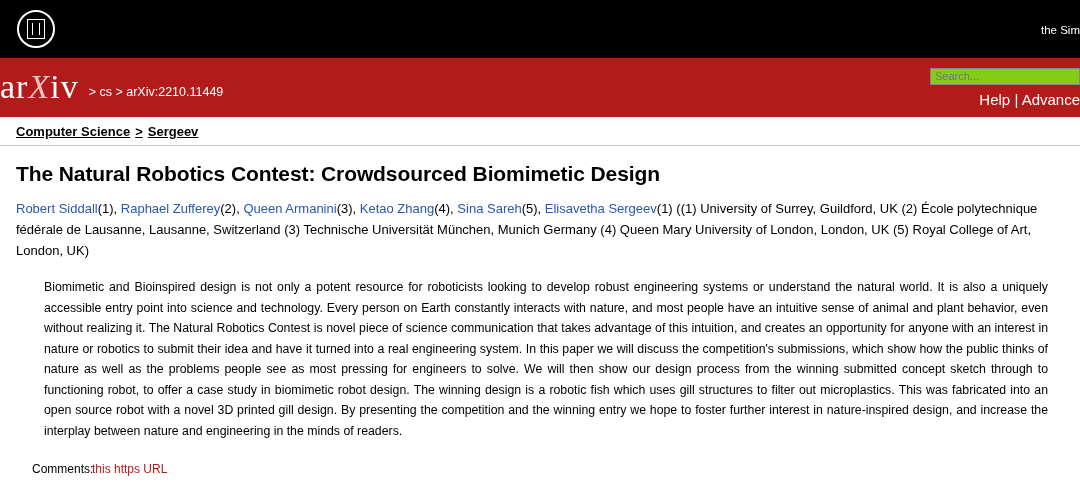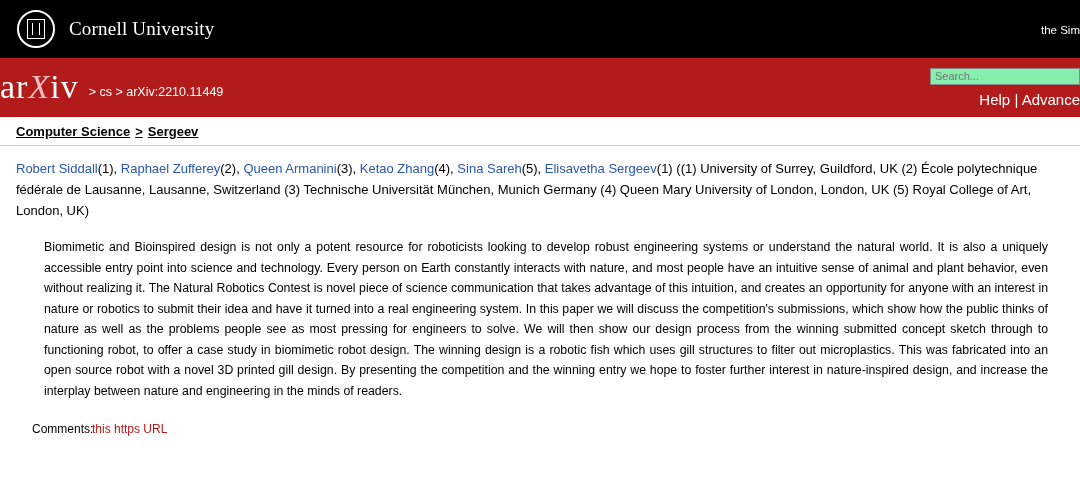--- a/index.html
+++ b/index.html
@@ -109,21 +109,21 @@
   }
   .search-input {
     width: 150px;
     height: 17px;
     font-size: 11px;
     padding: 1px 4px;
     border: 1px solid #888;
     box-sizing: border-box;
     font-family: "Liberation Sans", sans-serif;
     color: #555;
-    background: #86efac;
+    background: #84cc16;
   }
   .search-links {
     margin-top: 6px;
     color: #ffffff;
     font-size: 15px;
     white-space: nowrap;
   }
   .search-links a {
     color: #ffffff;
     text-decoration: none;
@@ -200,21 +200,20 @@
   .meta-value a {
     color: #b31b1b;
     text-decoration: none;
   }
 </style>
 </head>
 <body>
 
 <div class="cornell-band">
   <div class="cornell-seal"></div>
-  <div class="cornell-name">Cornell University</div>
   <div class="cornell-right">the Sim</div>
 </div>
 
 <div class="arxiv-band">
   <div class="arxiv-logo"><span>ar</span><span class="x">X</span><span>iv</span></div>
   <div class="arxiv-breadcrumb">
     <span>&gt;</span>
     <a href="#">cs</a>
     <span>&gt;</span>
     <span>arXiv:2210.11449</span>
@@ -229,20 +228,21 @@
   </div>
 </div>
 
 <div class="subject-bar">
   <a href="#">Computer Science</a>
   <span style="margin:0 5px;">&gt;</span>
   <a href="#">Sergeev</a>
 </div>
 
 <div class="content">
+  <h1 class="title">The Natural Robotics Contest: Crowdsourced Biomimetic Design</h1>
 
   <div class="authors">
     <a href="#">Robert Siddall</a><span>(1),</span>
     <a href="#">Raphael Zufferey</a><span>(2),</span>
     <a href="#">Queen Armanini</a><span>(3),</span>
     <a href="#">Ketao Zhang</a><span>(4),</span>
     <a href="#">Sina Sareh</a><span>(5),</span>
     <a href="#">Elisavetha Sergeev</a><span>(1)</span>
     <span>((1) University of Surrey, Guildford, UK (2) École polytechnique fédérale de Lausanne, Lausanne, Switzerland (3) Technische Universität München, Munich Germany (4) Queen Mary University of London, London, UK (5) Royal College of Art, London, UK)</span>
   </div>

